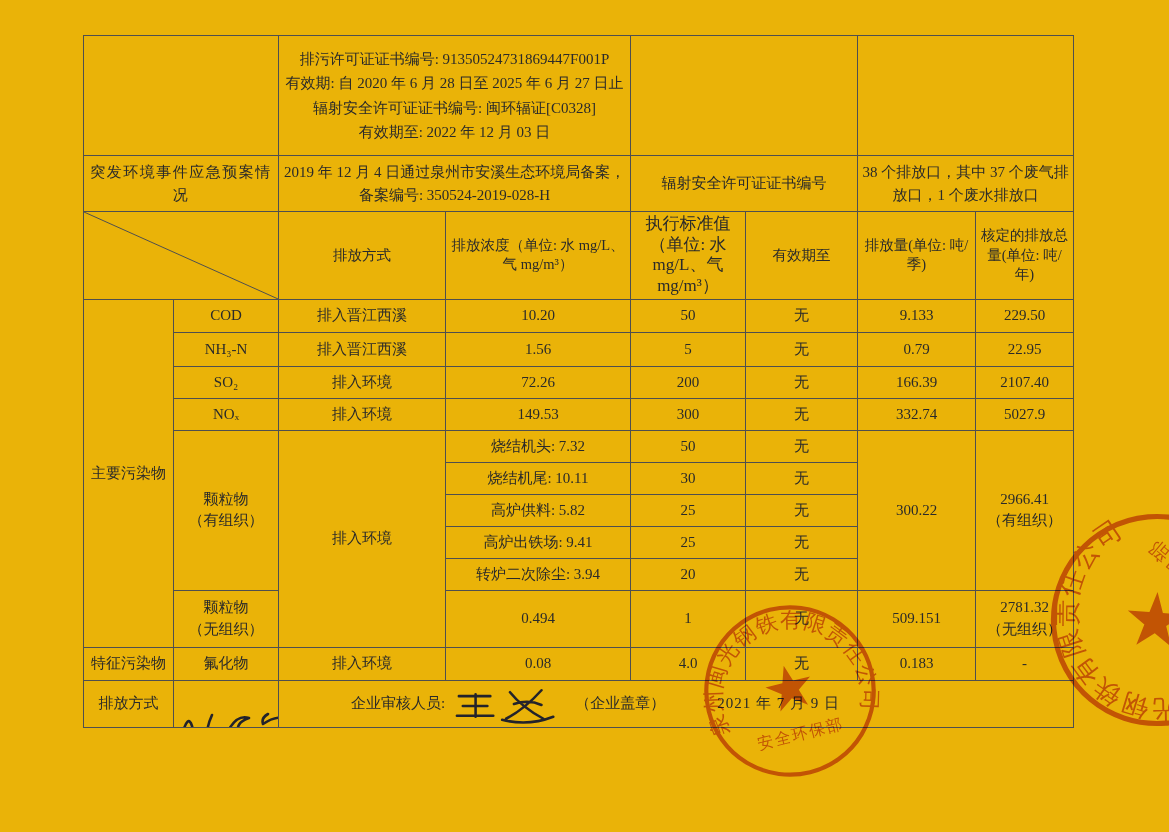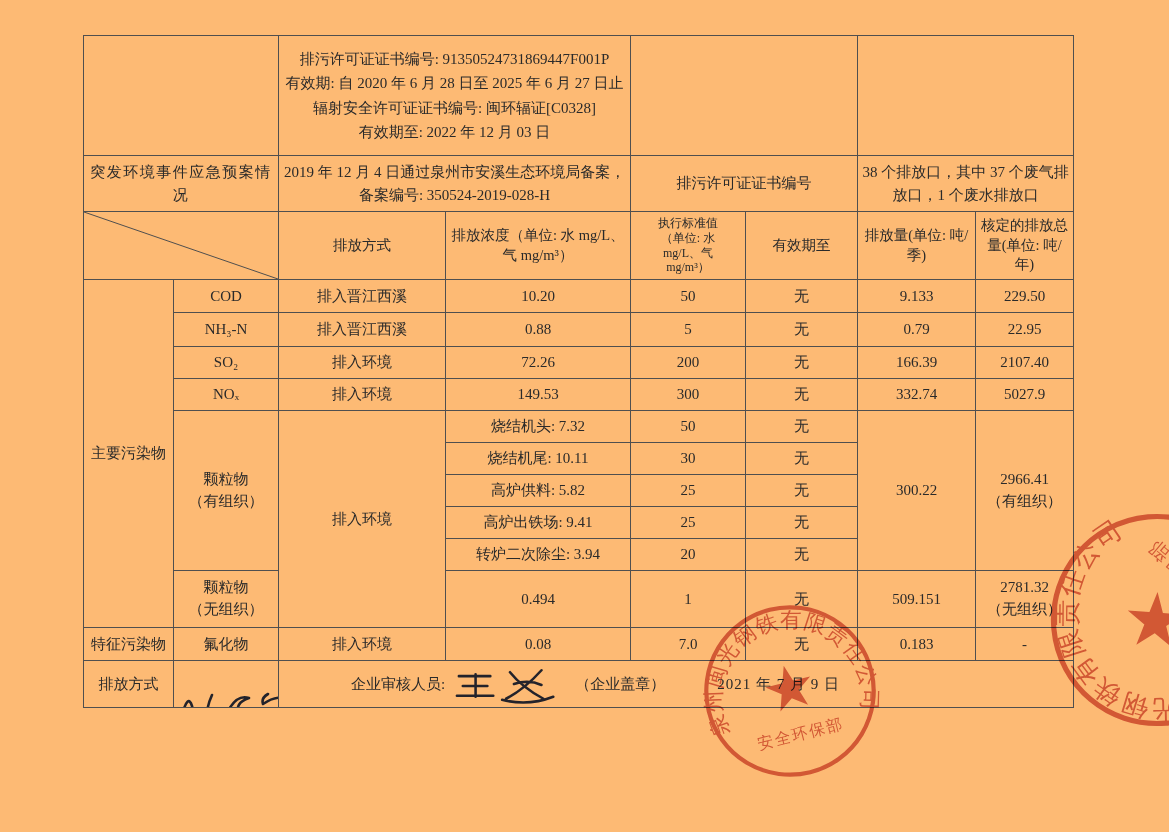--- a/index.html
+++ b/index.html
@@ -1,28 +1,28 @@
 <!DOCTYPE html>
 <html><head>
 <meta charset="utf-8">
 <style>
   html,body{margin:0;padding:0;}
   body{width:1169px;height:832px;background:#ffffff;overflow:hidden;
        font-family:"Liberation Serif","DejaVu Serif",serif;color:#2a2a2a;}
-  .page{position:relative;width:1169px;height:832px;background:#fdba74;overflow:hidden;}
+  .page{position:relative;width:1169px;height:832px;background:#eab308;overflow:hidden;}
 
   table.doc{position:absolute;left:83px;top:35px;border-collapse:collapse;table-layout:fixed;
             width:990px;font-size:15px;}
   table.doc td{border:1px solid #4f4f4f;text-align:center;vertical-align:middle;
                padding:2px 4px;overflow:hidden;}
   td.left{text-align:left;padding-left:8px;padding-right:8px;}
   .pre{white-space:pre-line;line-height:1.45;margin-top:40px;}
   .certs div{line-height:1.62;white-space:nowrap;}
   td.hdr{font-size:14.5px;line-height:1.35;}
-  td.hdr-std{font-size:12px;line-height:1.22;white-space:pre-line;}
+  td.hdr-std{font-size:17px;line-height:1.22;white-space:pre-line;}
   td.emg{letter-spacing:1.5px;line-height:1.5;}
   td.val2{line-height:1.5;}
   td.diag{position:relative;padding:0;}
   td.diag svg{position:absolute;left:0;top:0;width:100%;height:100%;display:block;}
 
   .sig-wrap{position:relative;height:100%;}
   .sig1{position:absolute;left:-6px;top:-2px;width:152px;height:46px;}
   .signoff-flex{display:flex;align-items:center;text-align:left;}
   .auditor-label{margin-left:68px;white-space:nowrap;text-align:right;}
   .sig2{width:118px;height:42px;margin-left:6px;flex:none;}
@@ -64,21 +64,21 @@
         <div>辐射安全许可证证书编号: 闽环辐证[C0328]</div>
         <div>有效期至: 2022 年 12 月 03 日</div>
       </td>
       <td colspan="2"></td>
       <td colspan="2"></td>
     </tr>
 
     <tr style="height:56px">
       <td colspan="2" class="left emg">突发环境事件应急预案情况</td>
       <td colspan="2" class="left val2">2019 年 12 月 4 日通过泉州市安溪生态环境局备案，备案编号: 350524-2019-028-H</td>
-      <td colspan="2" class="left">排污许可证证书编号</td>
+      <td colspan="2" class="left">辐射安全许可证证书编号</td>
       <td colspan="2" class="left val2">38 个排放口，其中 37 个废气排放口，1 个废水排放口</td>
     </tr>
 
     <tr style="height:68px">
       <td colspan="2" class="diag">
         <svg viewBox="0 0 100 100" preserveAspectRatio="none">
           <line x1="0" y1="0" x2="100" y2="100" stroke="#4f4f4f" stroke-width="1" vector-effect="non-scaling-stroke"></line>
         </svg>
       </td>
       <td class="hdr">排放方式</td>
@@ -99,21 +99,21 @@
       <td>10.20</td>
       <td>50</td>
       <td>无</td>
       <td>9.133</td>
       <td>229.50</td>
     </tr>
 
     <tr style="height:34px">
       <td>NH₃-N</td>
       <td>排入晋江西溪</td>
-      <td>0.88</td>
+      <td>1.56</td>
       <td>5</td>
       <td>无</td>
       <td>0.79</td>
       <td>22.95</td>
     </tr>
 
     <tr style="height:32px">
       <td>SO₂</td>
       <td>排入环境</td>
       <td>72.26</td>
@@ -174,21 +174,21 @@
       <td>509.151</td>
       <td class="pre">2781.32
 （无组织）</td>
     </tr>
 
     <tr style="height:33px">
       <td>特征污染物</td>
       <td>氟化物</td>
       <td>排入环境</td>
       <td>0.08</td>
-      <td>7.0</td>
+      <td>4.0</td>
       <td>无</td>
       <td>0.183</td>
       <td>-</td>
     </tr>
 
     <tr style="height:43px">
       <td>排放方式</td>
       <td>
         <div class="sig-wrap">
           <svg class="sig1" viewBox="0 0 150 46">

